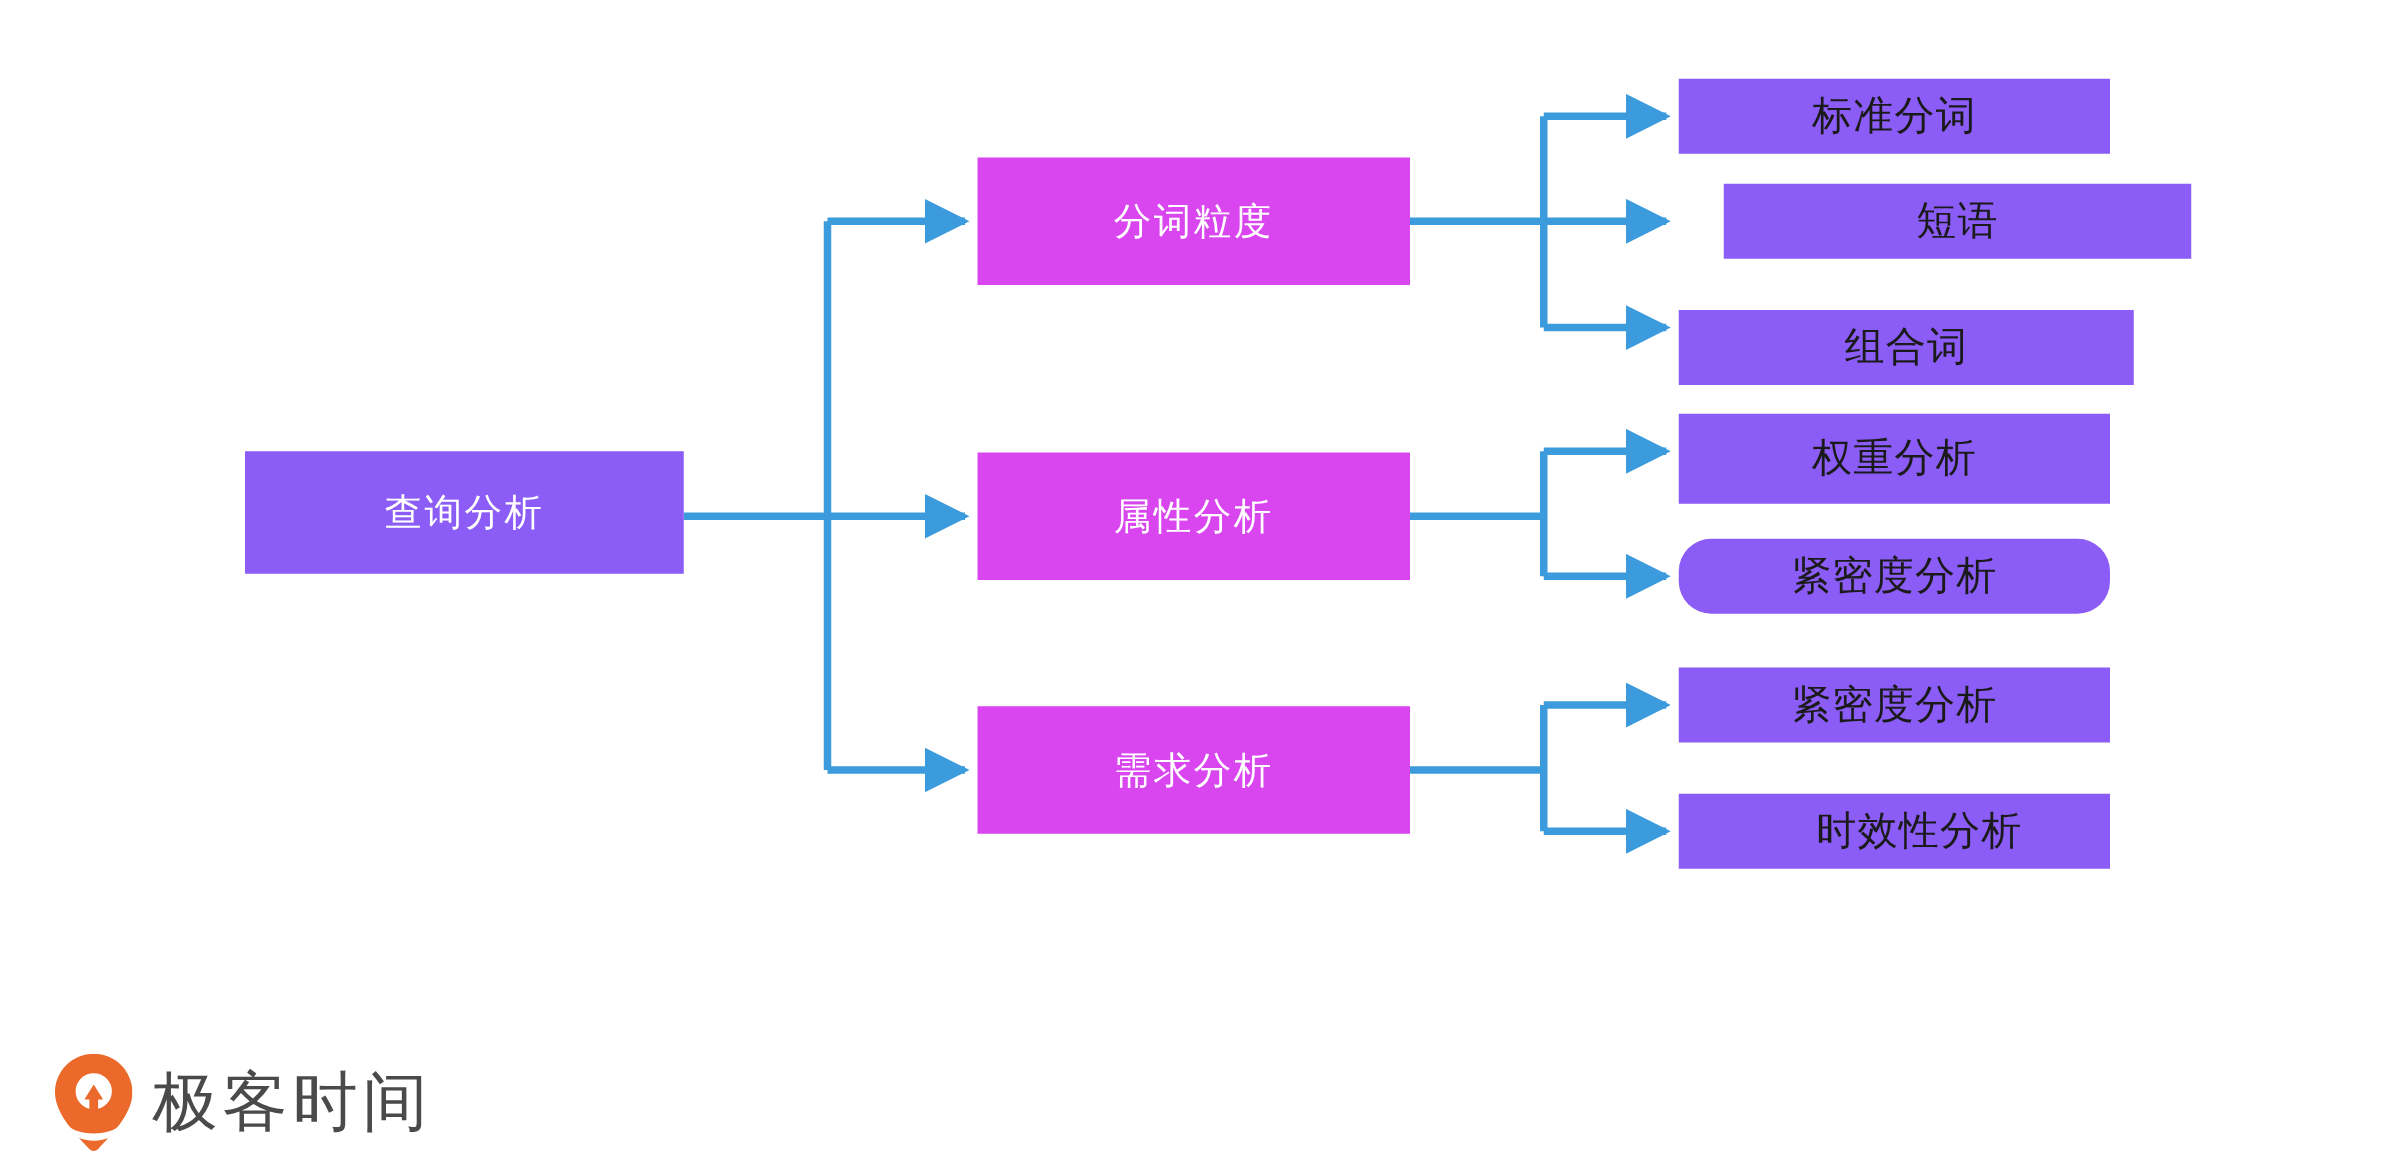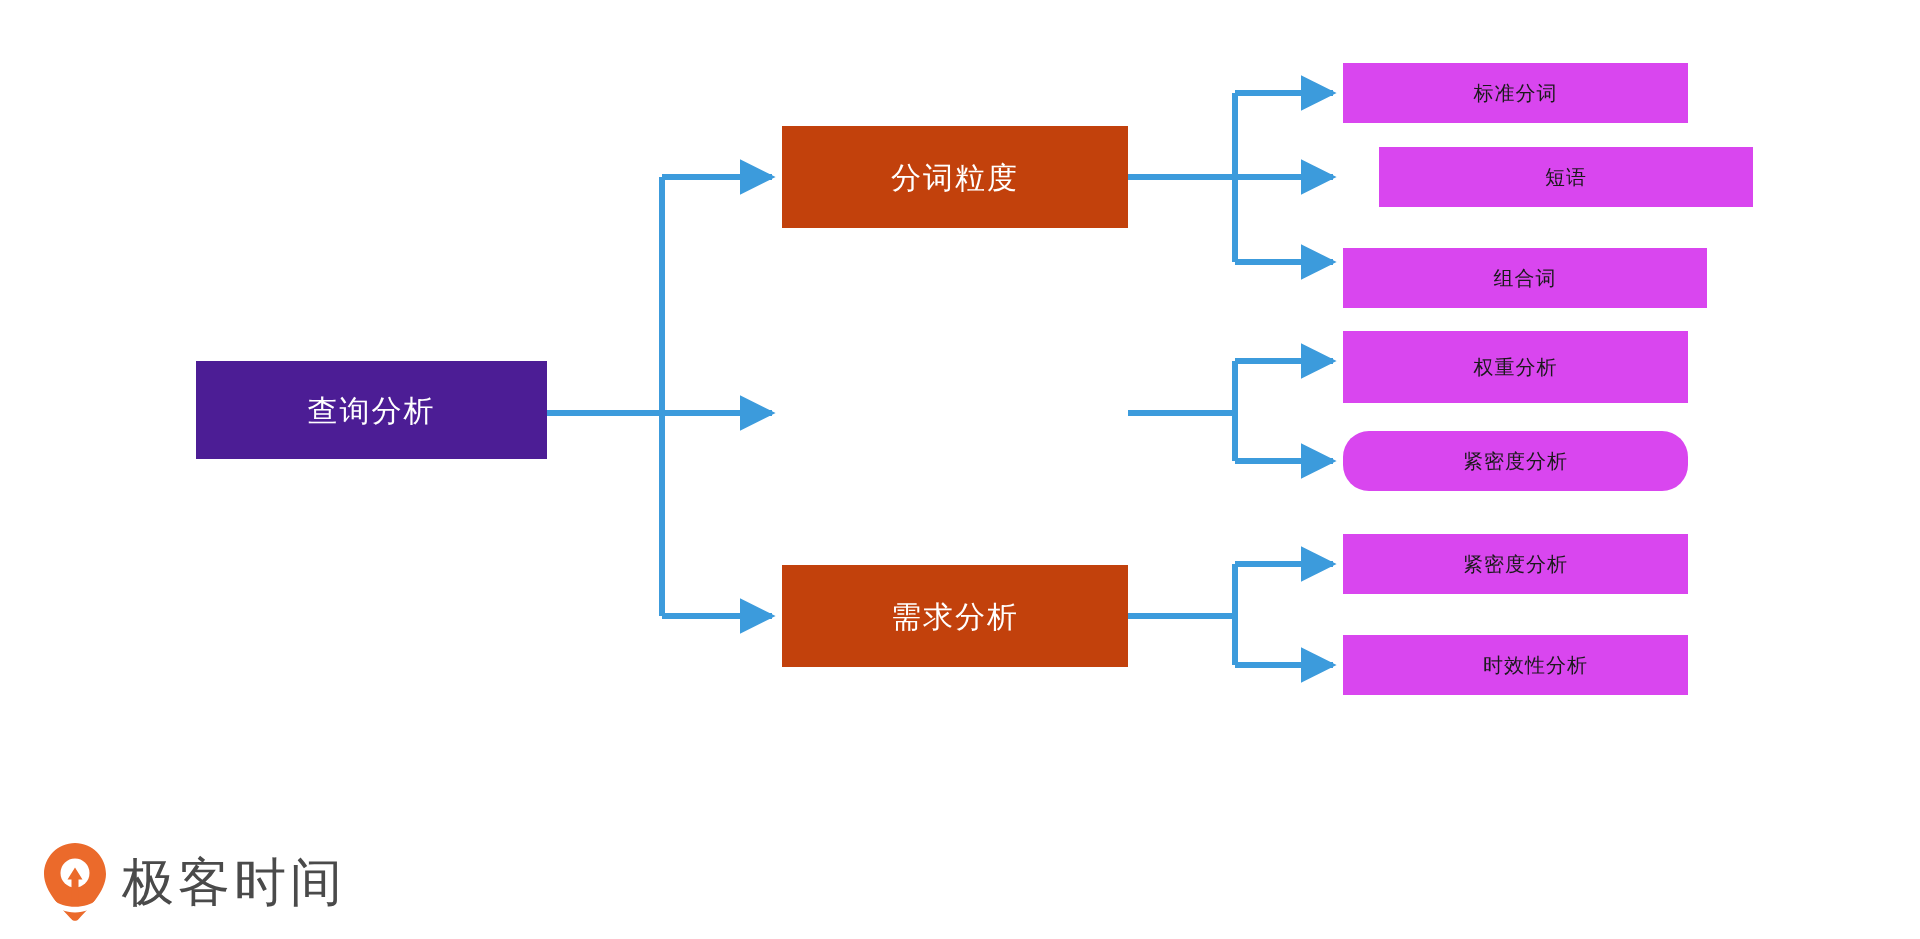--- a/index.html
+++ b/index.html
@@ -38,37 +38,37 @@
     display: flex;
     align-items: center;
     justify-content: center;
     box-sizing: border-box;
     text-align: center;
     line-height: 1.1;
     white-space: nowrap;
   }
 
   .node-root {
-    background: #4c1d95;
+    background: #8b5cf6;
     color: #ffffff;
     font-size: 30px;
     letter-spacing: 2px;
   }
 
   .node-branch {
-    background: #c2410c;
+    background: #d946ef;
     color: #ffffff;
     font-size: 30px;
     letter-spacing: 2px;
   }
 
   .node-leaf {
-    background: #d946ef;
+    background: #8b5cf6;
     color: #1a1a1a;
-    font-size: 20px;
+    font-size: 32px;
     letter-spacing: 1px;
   }
 
   
   #logo {
     position: absolute;
     left: 44px;
     top: 843px;
     display: flex;
     align-items: center;
@@ -130,20 +130,23 @@
   </svg>
 
   <div class="node node-root" style="left:196px; top:361px; width:351px; height:98px;">
     <span>查询分析</span>
   </div>
 
   <div class="node node-branch" style="left:782px; top:126px; width:346px; height:102px;">
     <span>分词粒度</span>
   </div>
 
+  <div class="node node-branch" style="left:782px; top:362px; width:346px; height:102px;">
+    <span>属性分析</span>
+  </div>
 
   <div class="node node-branch" style="left:782px; top:565px; width:346px; height:102px;">
     <span>需求分析</span>
   </div>
 
   <div class="node node-leaf" style="left:1343px; top:63px; width:345px; height:60px;">
     <span>标准分词</span>
   </div>
 
   <div class="node node-leaf" style="left:1379px; top:147px; width:374px; height:60px;">

